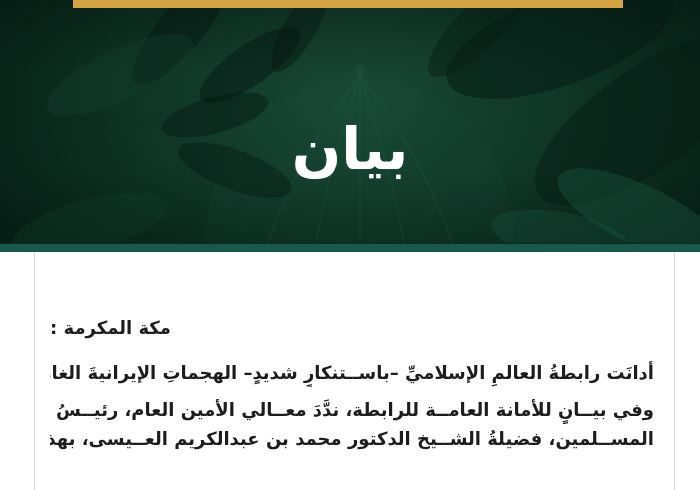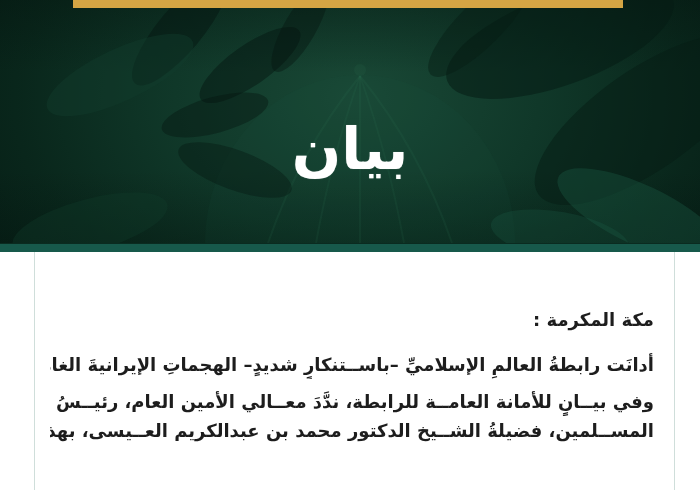--- a/index.html
+++ b/index.html
@@ -50,21 +50,22 @@
     position:absolute;top:252px;left:34px;right:25px;bottom:-30px;
     background:#ffffff;
     border-left:1px solid var(--page-border);
     border-right:1px solid var(--page-border);
     direction:rtl;
     color:var(--text);
     padding:54px 20px 0 15px;
   }
   .loc-heading{
     font-size:18px;font-weight:bold;line-height:27px;
-    text-align:right;
+    text-align:left;
+    margin-top:8px;
   }
   .para{margin-top:17px;font-size:18px;font-weight:bold;}
   .para + .para{margin-top:8px;}
   .line{
     line-height:29px;white-space:nowrap;
     text-align:justify;text-align-last:justify;
     overflow:hidden;
   }
   .line.last{text-align-last:right;white-space:normal;}
 </style>

